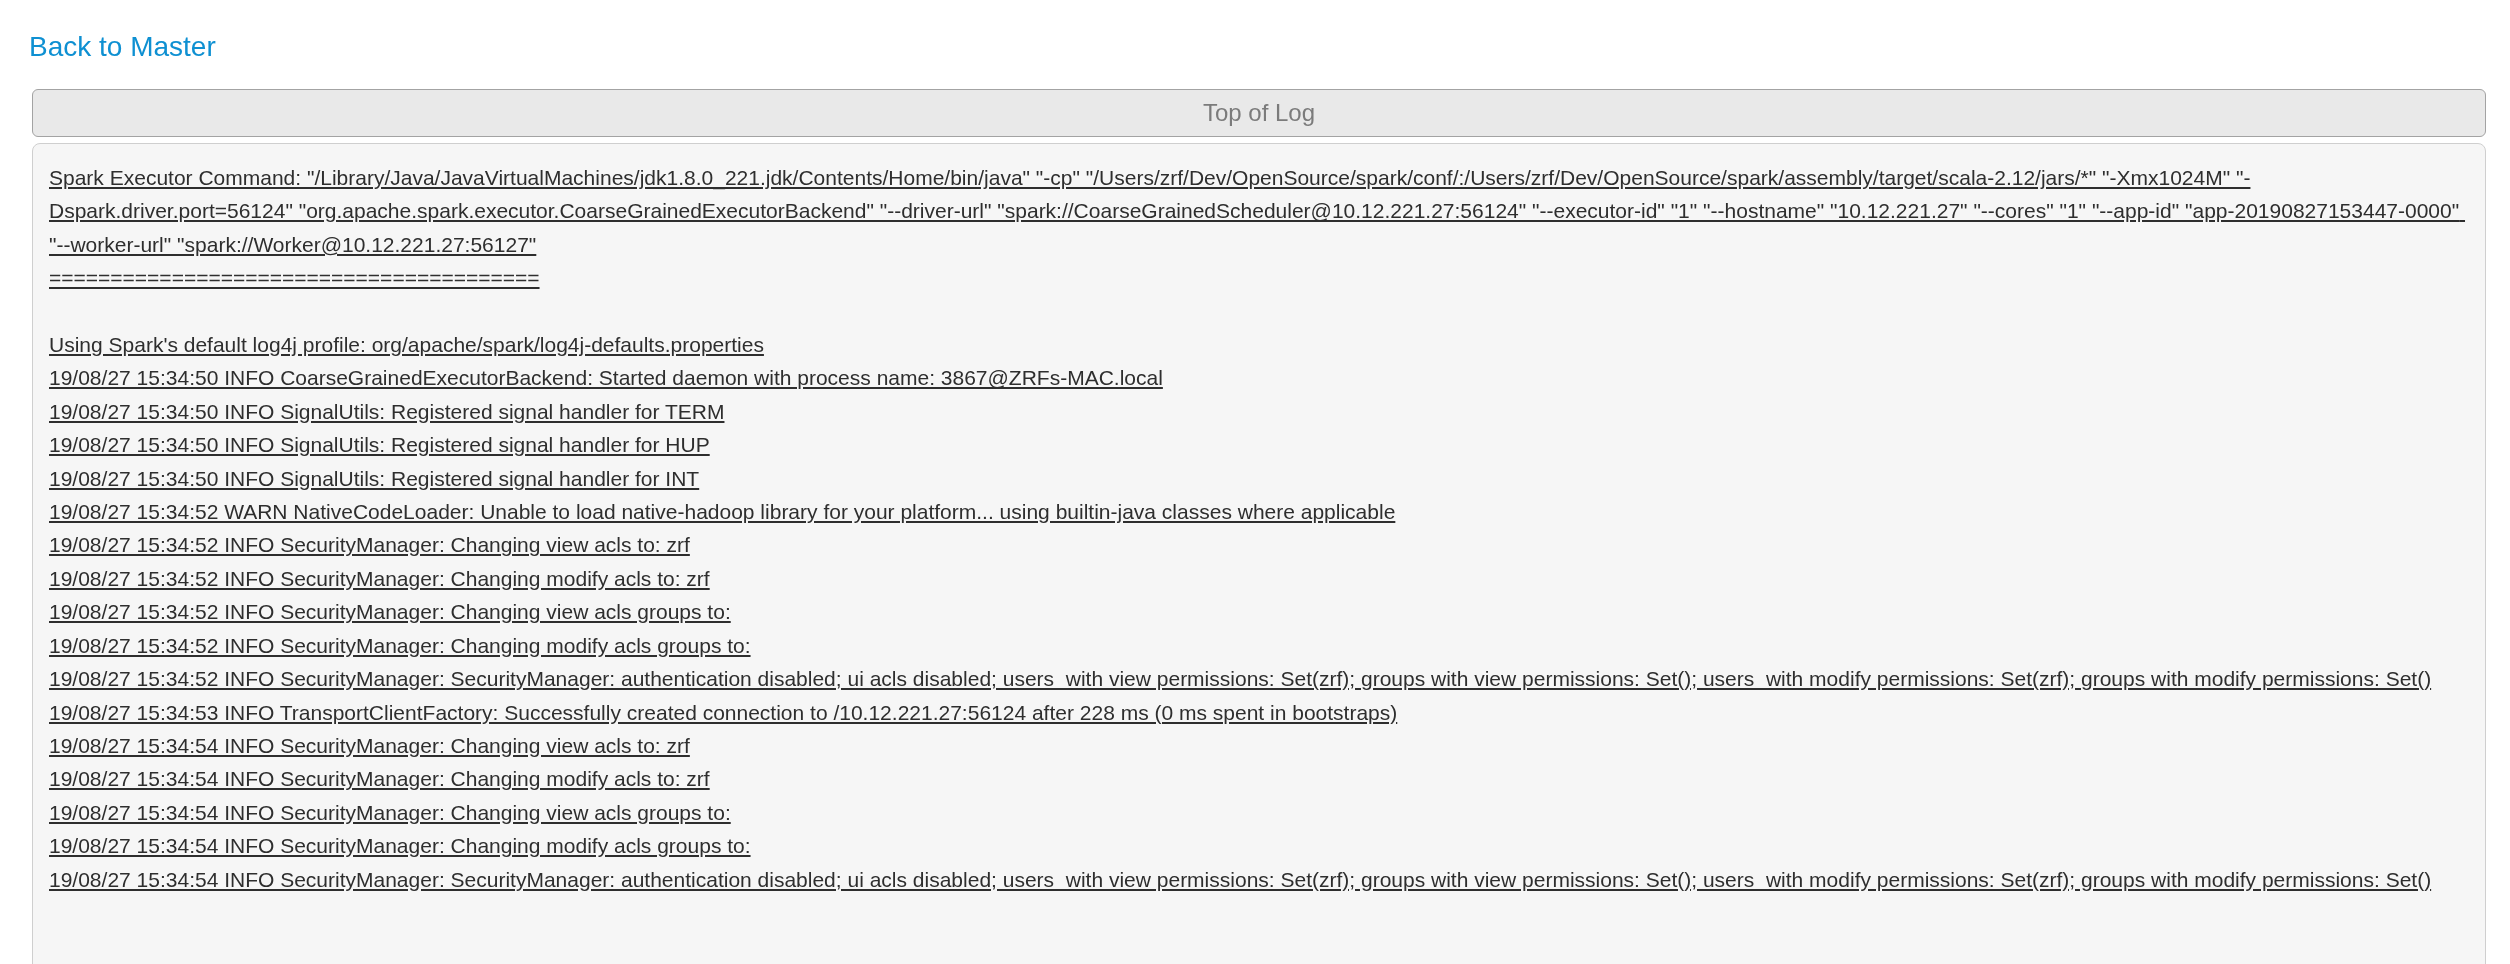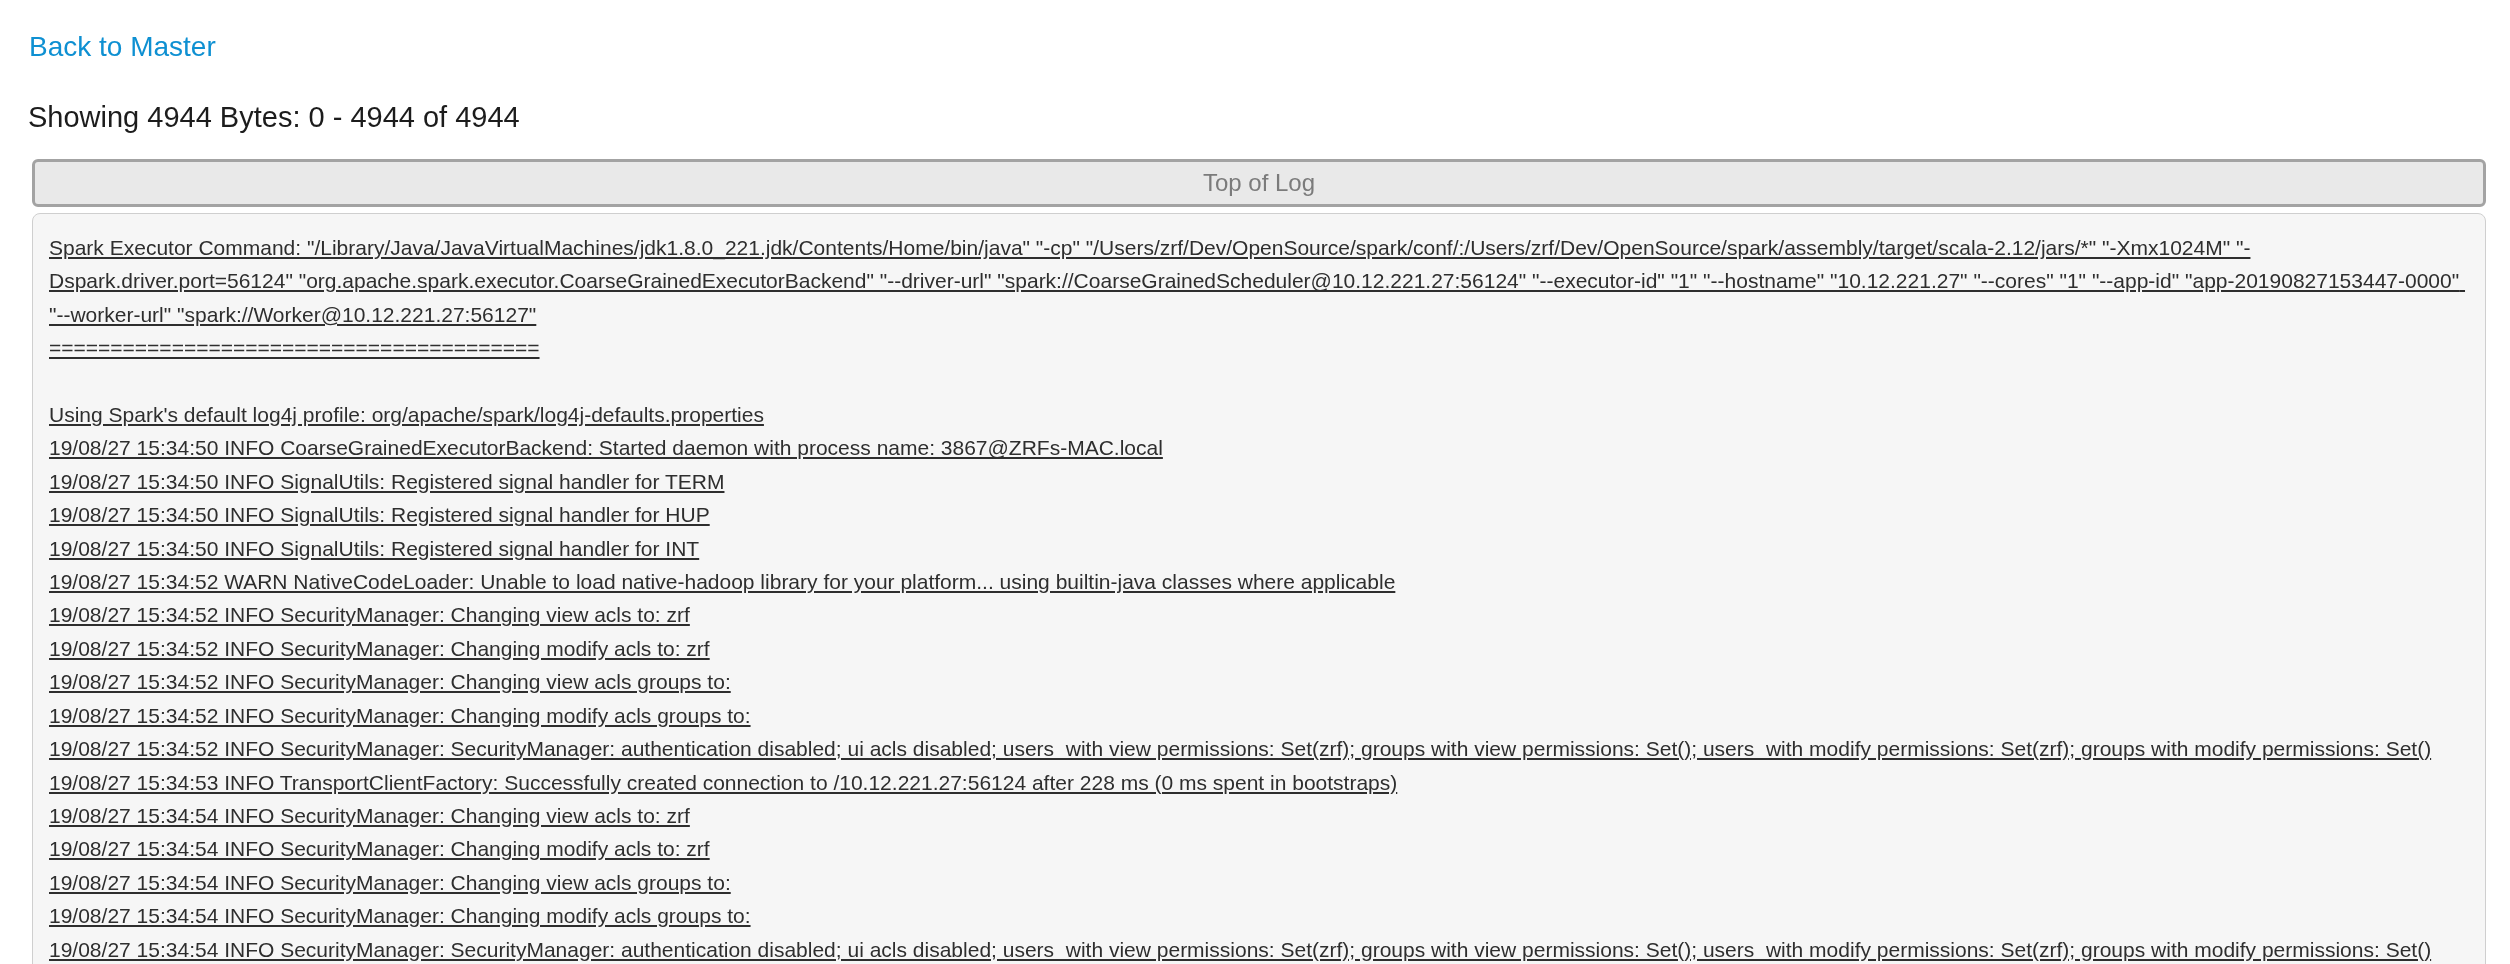--- a/index.html
+++ b/index.html
@@ -31,21 +31,21 @@
   .showing{
     margin:28px 0 0 12px;
     font-size:29px;
     line-height:34px;
     color:var(--text_dark);
   }
   .log-nav{
     margin:21px 20px 0 20px;
     height:48px;
     background:var(--nav_bg);
-    border:3px solid #a3a3a3;
+    border:1px solid #a3a3a3;
     border-radius:6px;
     color:var(--nav_text);
     font-size:24px;
     display:flex;
     align-items:center;
     justify-content:center;
     cursor:pointer;
     user-select:none;
   }
   .log-box{
@@ -67,21 +67,20 @@
     text-decoration:underline;
   }
 </style>
 </head>
 <body>
 
 <div class="page">
 
   <a href="#" class="back-link">Back to Master</a>
 
-  <div class="showing">Showing 4944 Bytes: 0 - 4944 of 4944</div>
 
   <div class="log-nav">Top of Log</div>
 
   <div class="log-box">
     <pre class="log-pre">Spark Executor Command: "/Library/Java/JavaVirtualMachines/jdk1.8.0_221.jdk/Contents/Home/bin/java" "-cp" "/Users/zrf/Dev/OpenSource/spark/conf/:/Users/zrf/Dev/OpenSource/spark/assembly/target/scala-2.12/jars/*" "-Xmx1024M" "-Dspark.driver.port=56124" "org.apache.spark.executor.CoarseGrainedExecutorBackend" "--driver-url" "spark://CoarseGrainedScheduler@10.12.221.27:56124" "--executor-id" "1" "--hostname" "10.12.221.27" "--cores" "1" "--app-id" "app-20190827153447-0000" "--worker-url" "spark://Worker@10.12.221.27:56127"
 ========================================
 
 Using Spark's default log4j profile: org/apache/spark/log4j-defaults.properties
 19/08/27 15:34:50 INFO CoarseGrainedExecutorBackend: Started daemon with process name: 3867@ZRFs-MAC.local
 19/08/27 15:34:50 INFO SignalUtils: Registered signal handler for TERM

